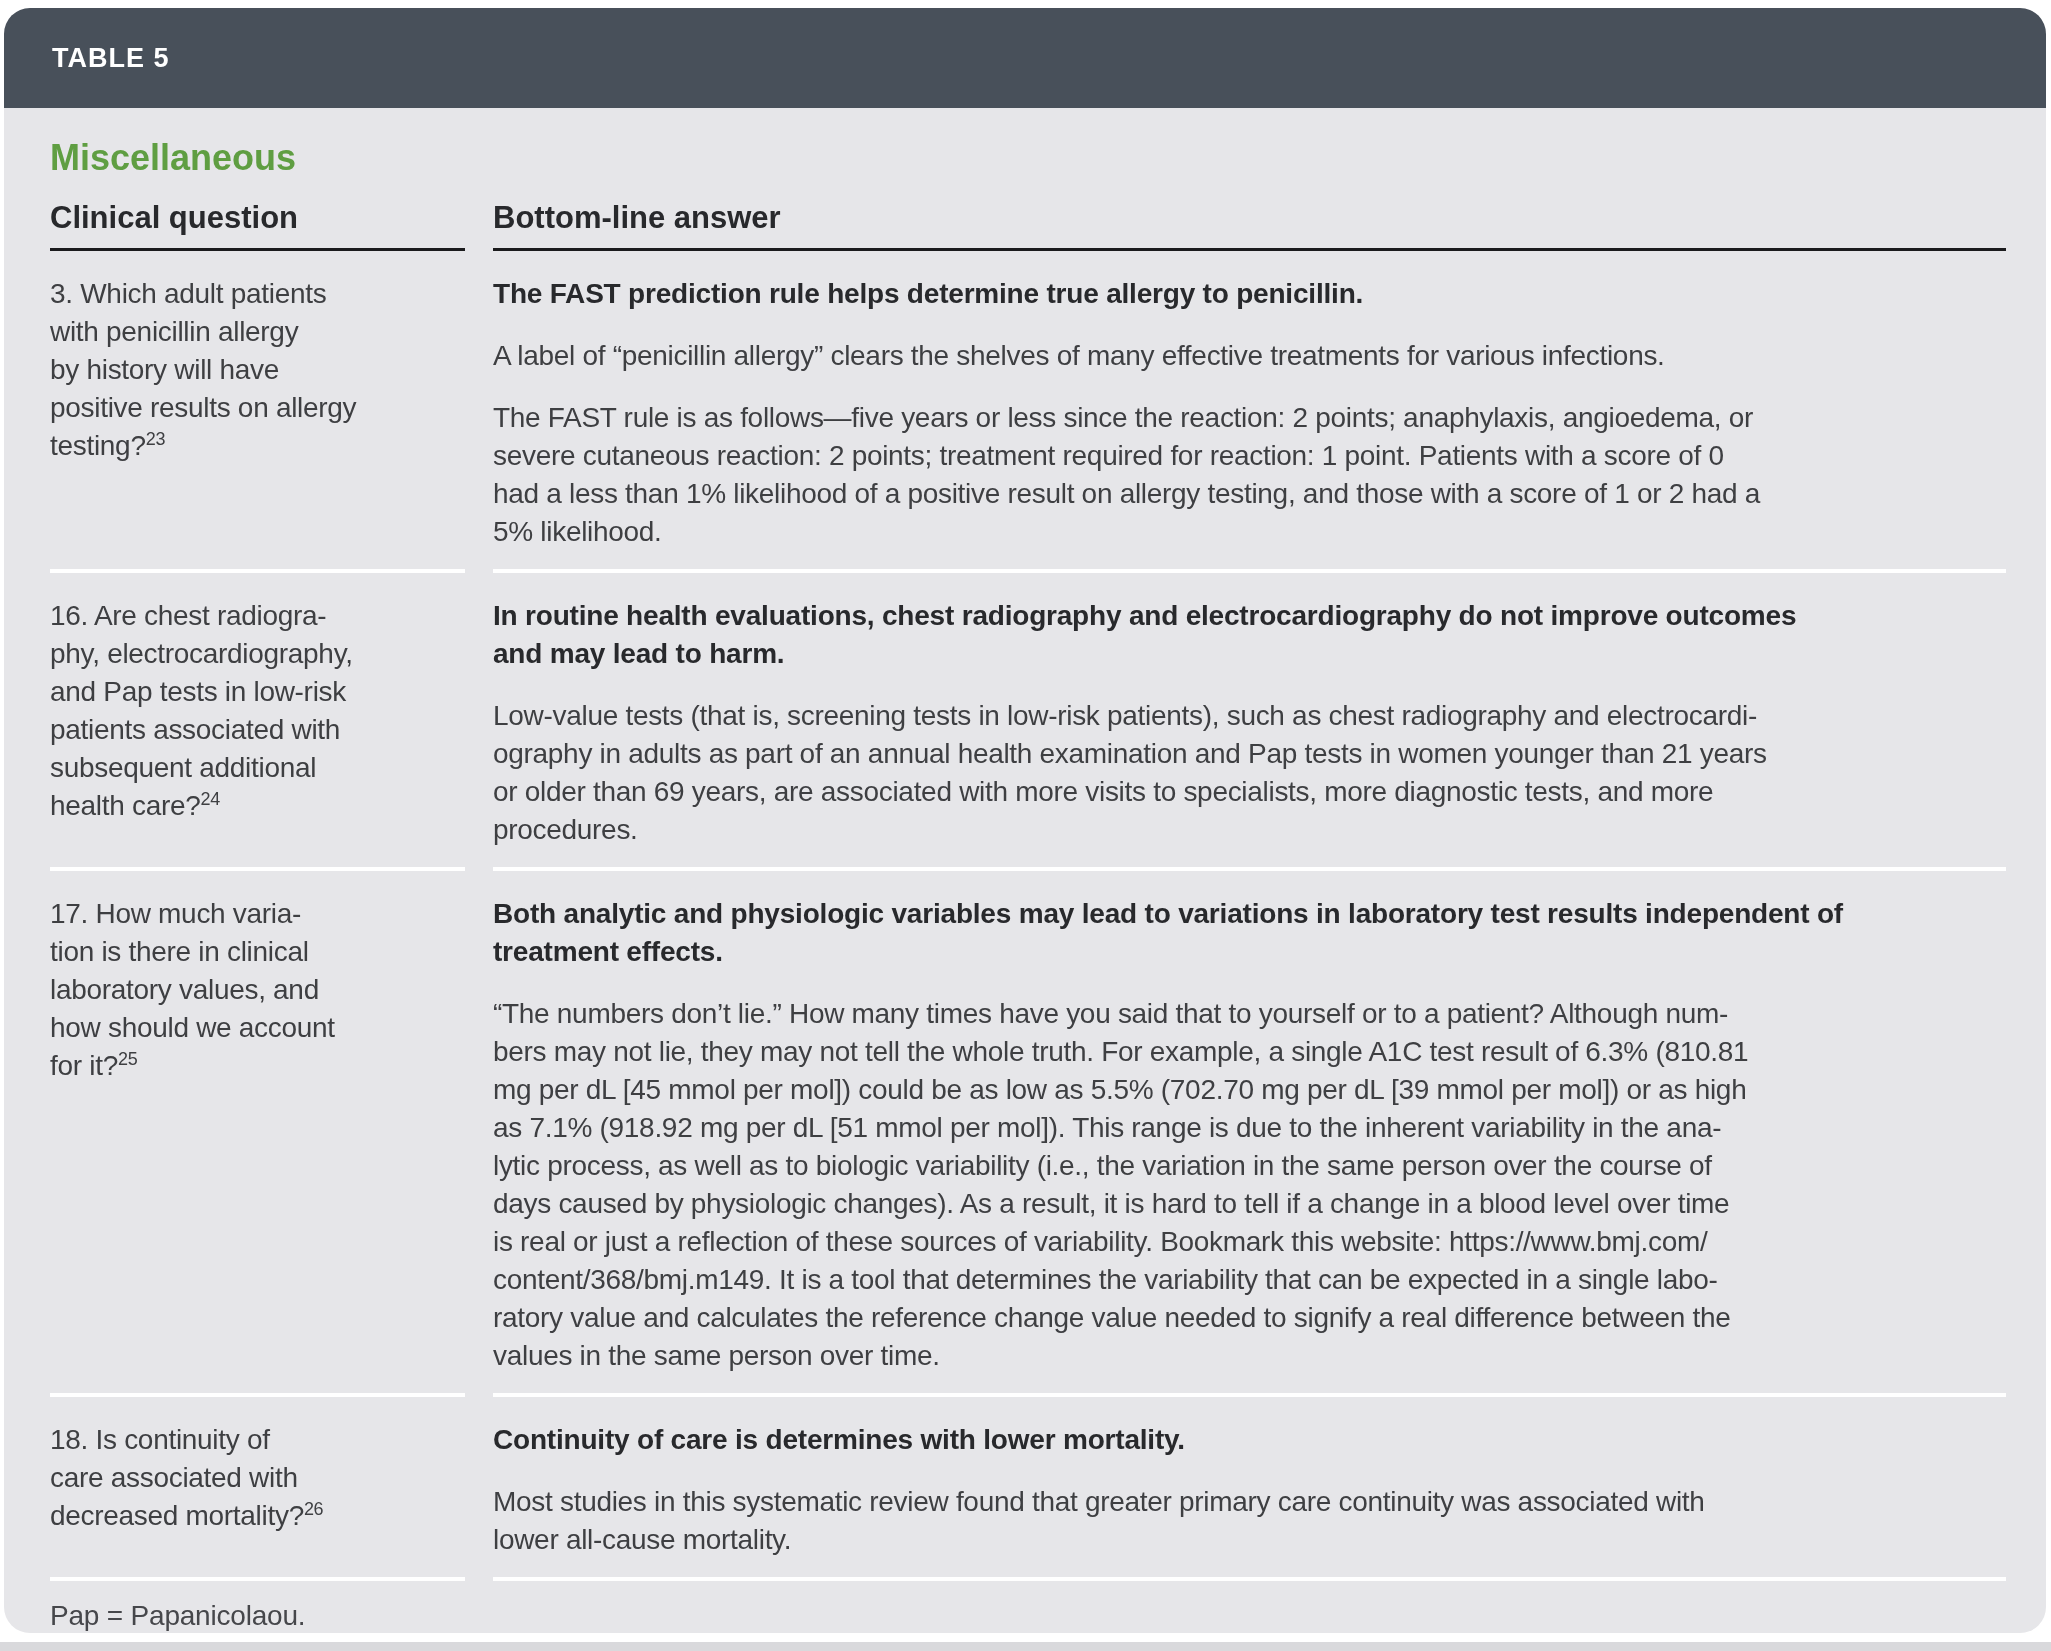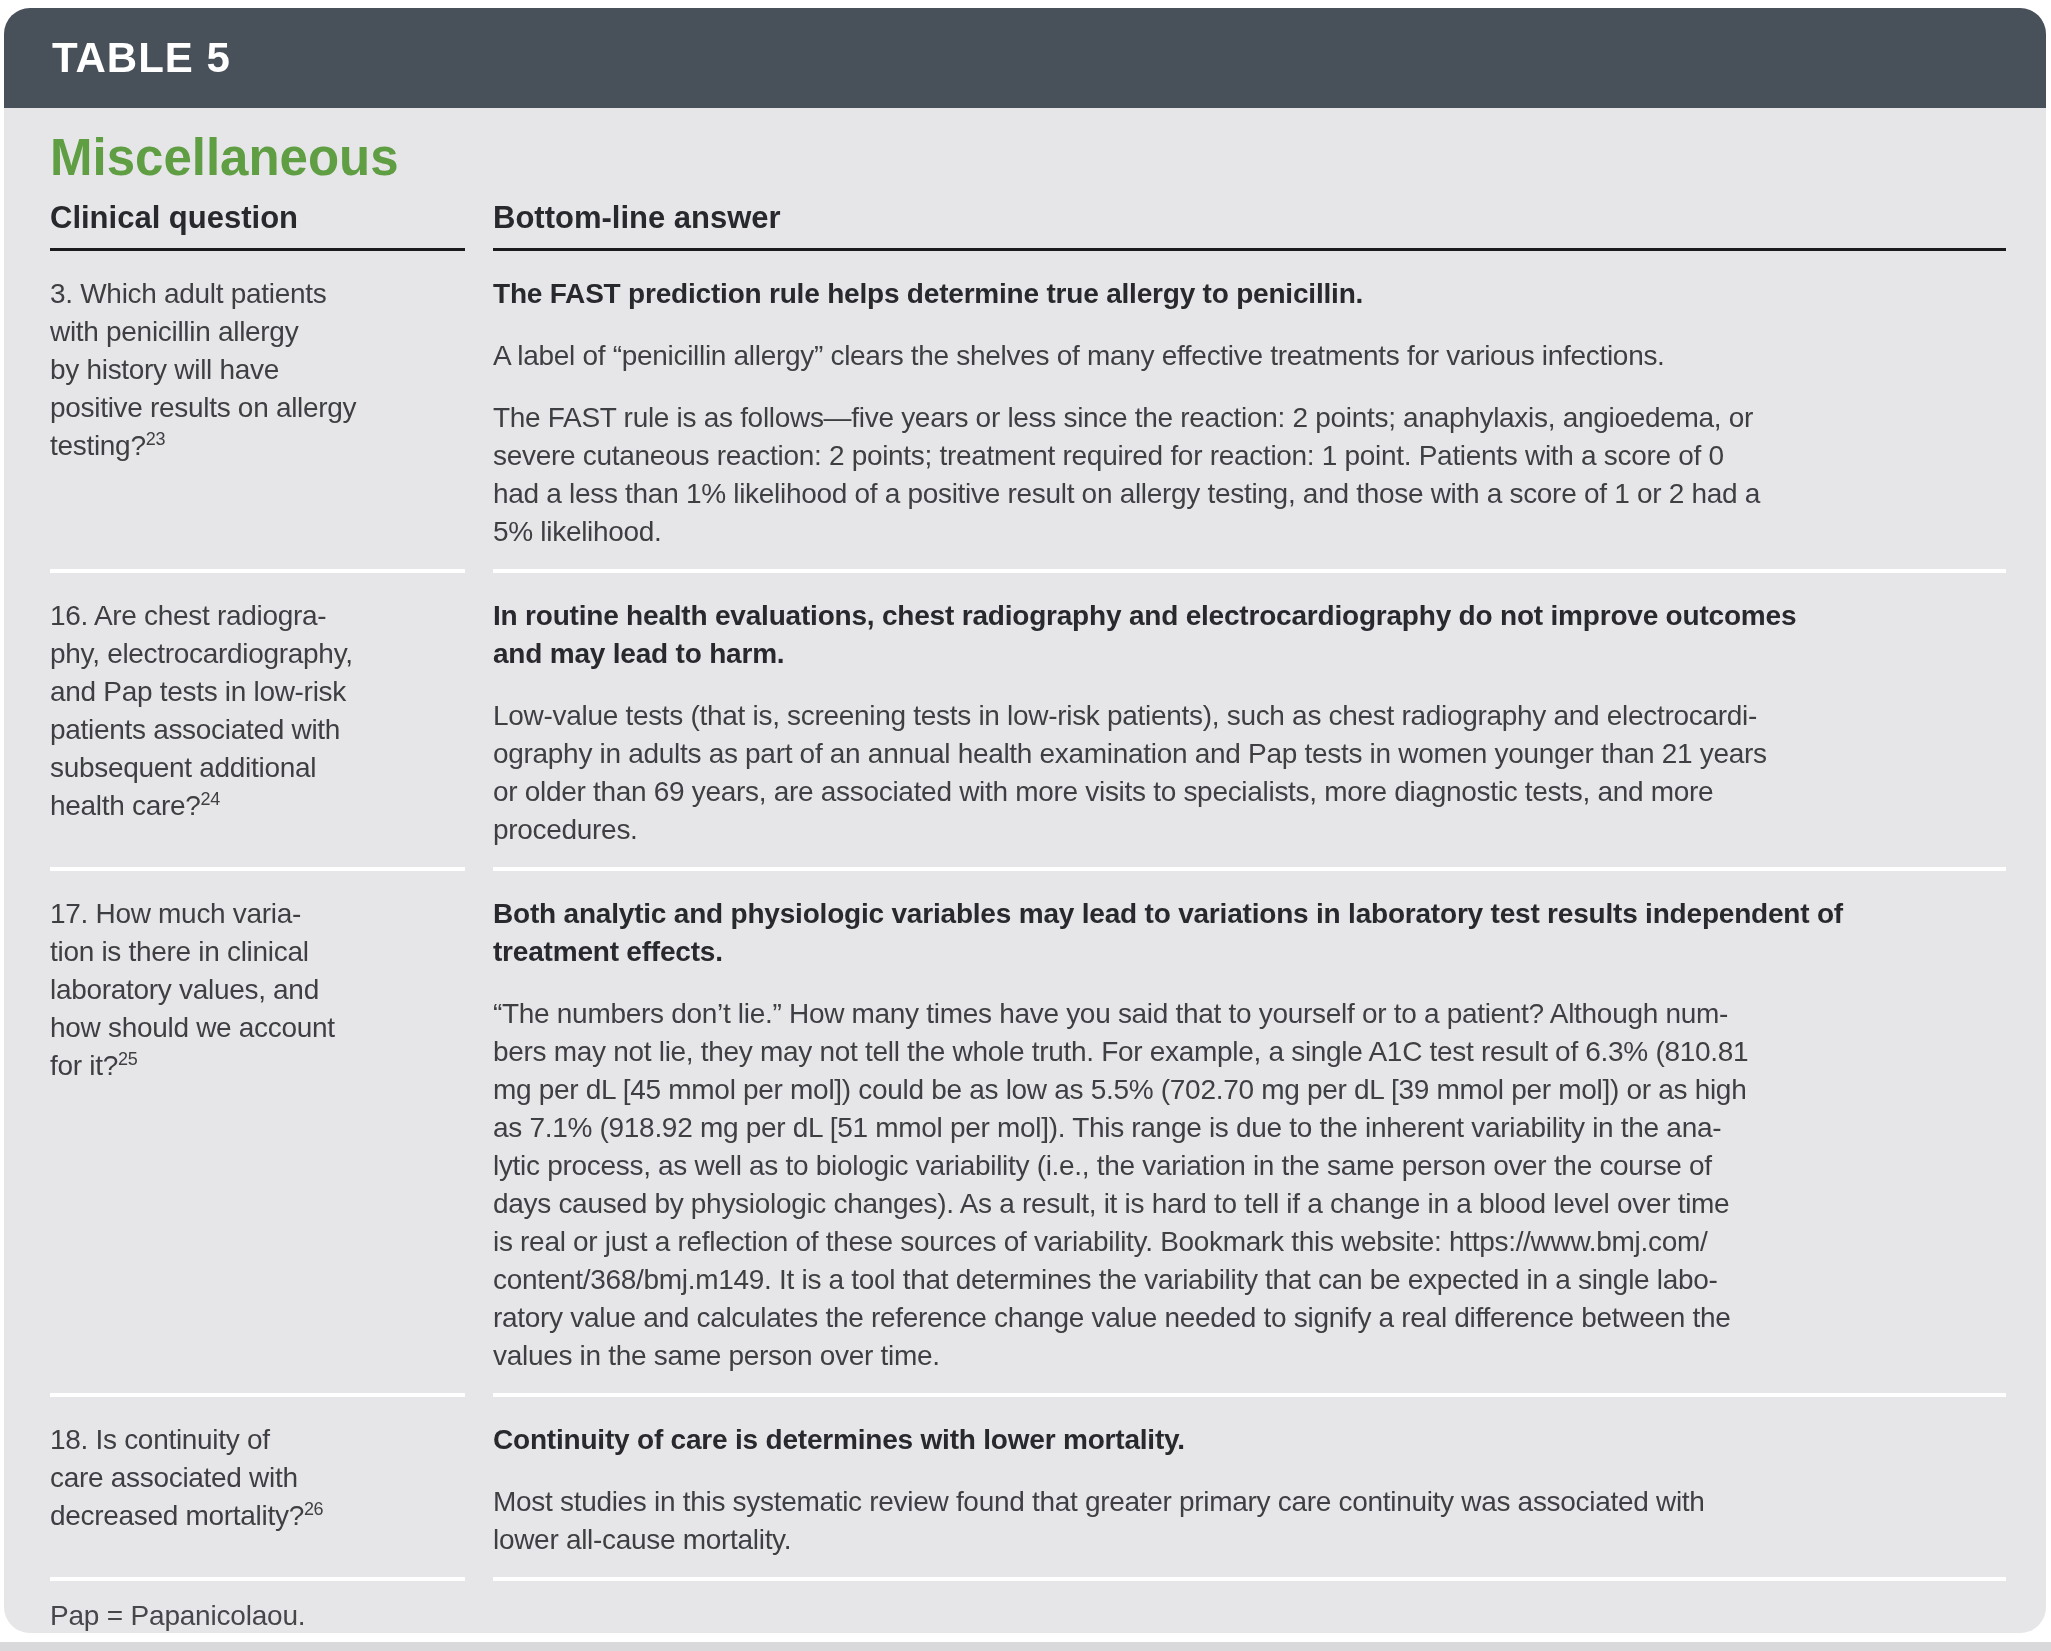--- a/index.html
+++ b/index.html
@@ -4,29 +4,29 @@
 <style>
   html,body { margin:0; padding:0; background:#ffffff; }
   body { font-family:"Liberation Sans", sans-serif; }
   .page { position:relative; width:2051px; height:1651px; background:#ffffff; overflow:hidden; }
 
   .header-bar {
     position:absolute; top:8px; left:4px; right:5px; height:100px;
     background:#48505a; border-radius:26px 26px 0 0;
     display:flex; align-items:center; padding-left:48px; box-sizing:border-box;
   }
-  .table-label { color:#ffffff; font-size:42px; font-weight:bold; letter-spacing:1px; }
+  .table-label { color:#ffffff; font-size:27px; font-weight:bold; letter-spacing:1px; }
 
   .card {
     position:absolute; top:108px; left:4px; right:5px; bottom:18px;
     background:#e6e6e9; border-radius:0 0 26px 26px;
     padding:22px 40px 0 46px; box-sizing:border-box; overflow:hidden;
   }
 
-  .section-title { color:#5f9e42; font-size:51px; font-weight:bold; margin:4px 0 18px; line-height:48px; }
+  .section-title { color:#5f9e42; font-size:36px; font-weight:bold; margin:4px 0 18px; line-height:48px; }
 
   .grid-head, .row { display:grid; grid-template-columns:415px 1fr; column-gap:28px; }
   .grid-head .hcell {
     font-size:31px; font-weight:bold; color:#28292c;
     padding-bottom:12px; border-bottom:3px solid #1b1b1d;
   }
 
   .row .cell {
     border-bottom:4px solid #ffffff;
     padding:24px 0 18px;

